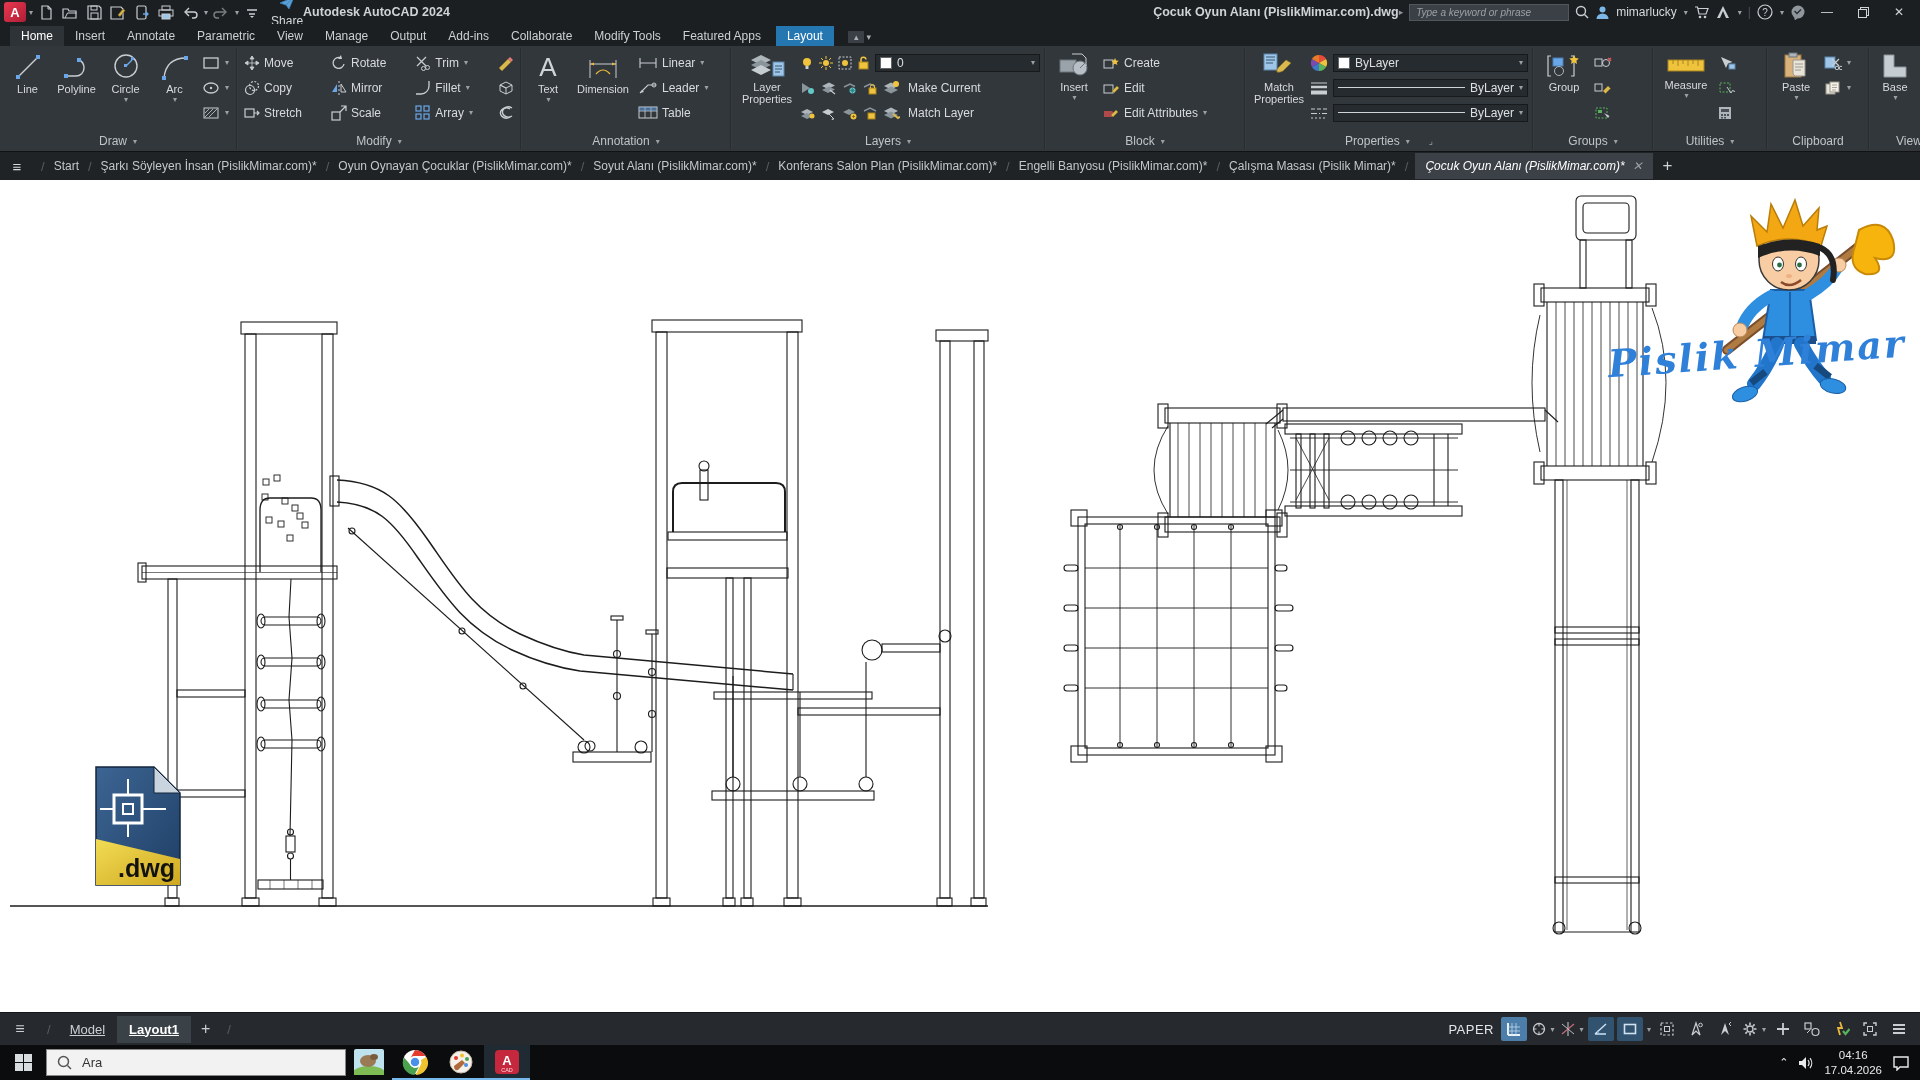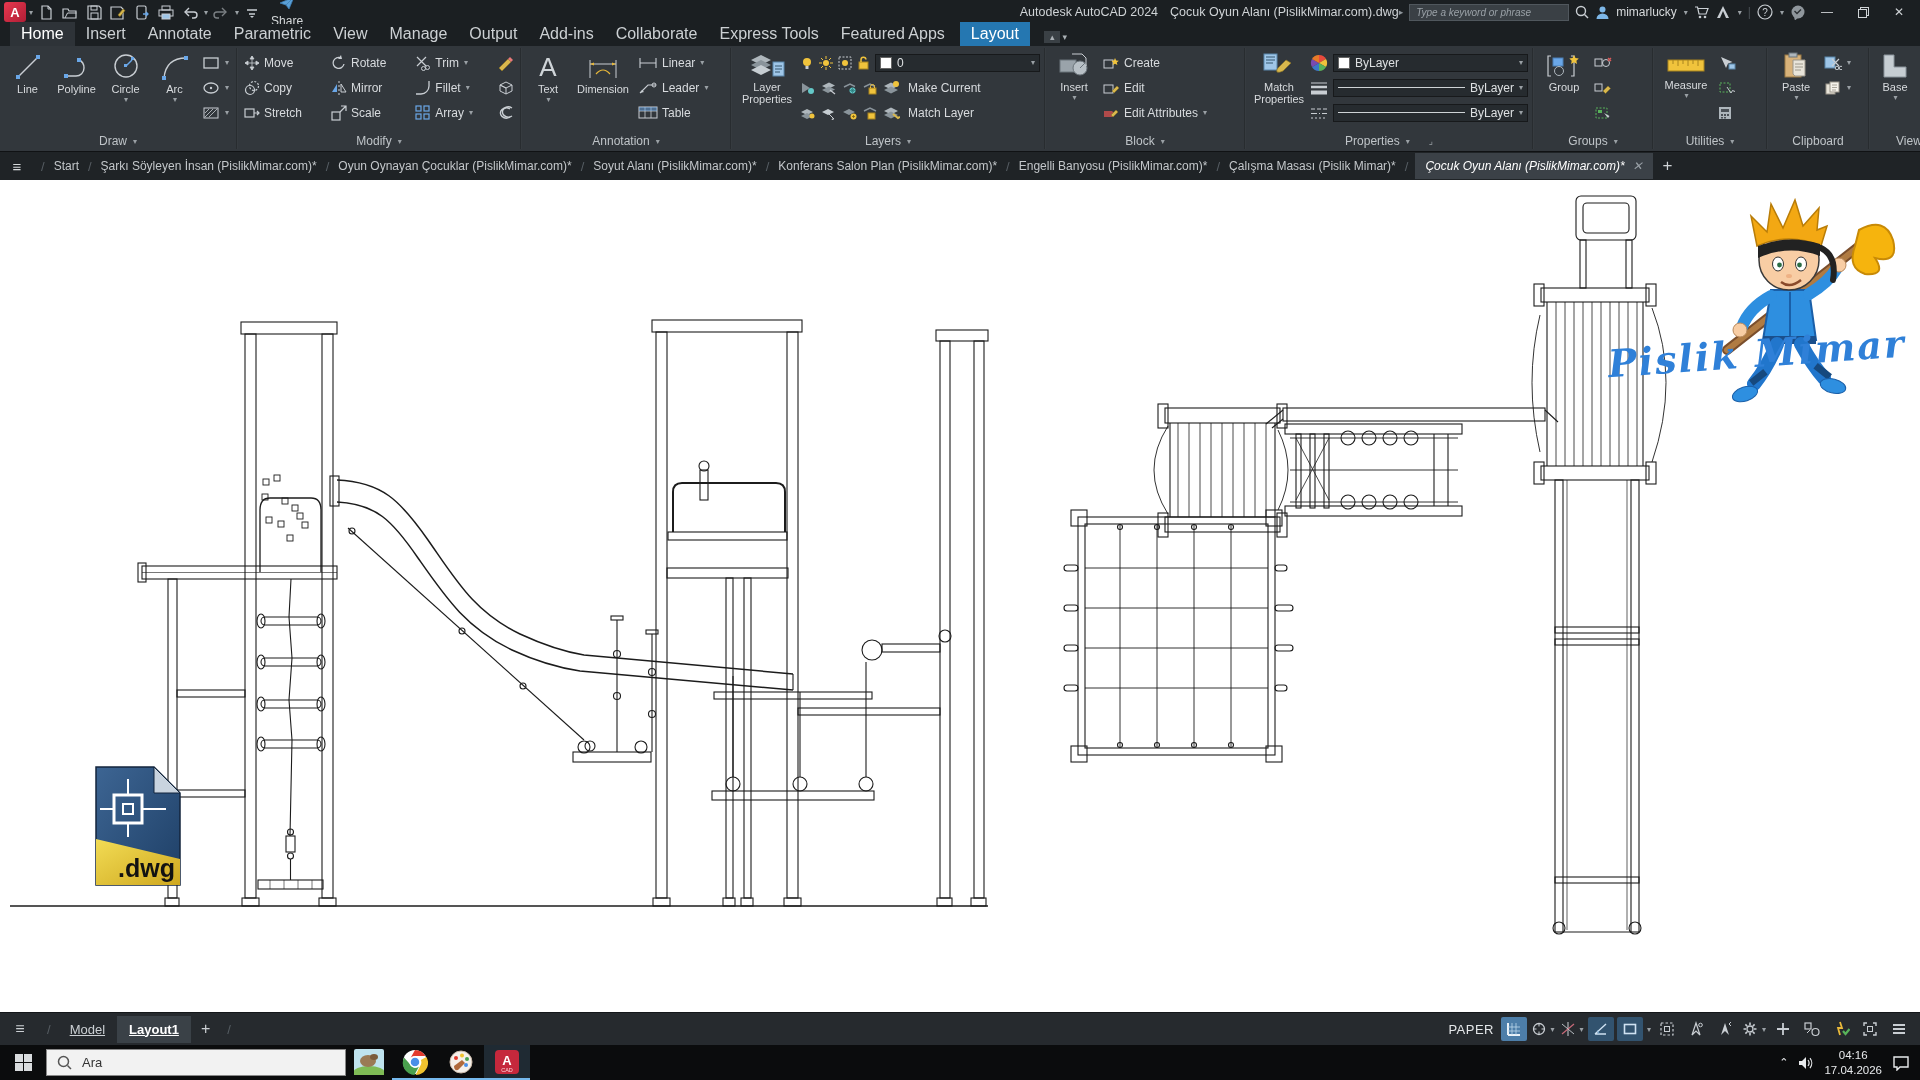--- a/index.html
+++ b/index.html
@@ -14,28 +14,28 @@
   html,body{width:1920px;height:1080px;overflow:hidden;background:#000;}
   .page{width:1920px;height:1080px;display:flex;flex-direction:column;}
 
   
   .titlebar{height:24px;background:var(--tb);display:flex;align-items:center;color:var(--tbtext);font-size:12px;flex:0 0 auto;}
   .qat{display:flex;align-items:center;gap:2px;padding-left:4px;}
   .alogo{width:22px;height:20px;background:linear-gradient(135deg,#e8384f,#b01e36);border-radius:3px;color:#fff;font-weight:bold;font-size:13px;display:flex;align-items:center;justify-content:center;}
   .qbtn{width:22px;height:20px;display:flex;align-items:center;justify-content:center;}
   .car{font-size:8px;color:#9aa0a5;margin-left:1px;}
   .share{display:flex;align-items:center;gap:4px;margin-left:6px;flex-direction:column;}
-  .title-center{flex:1;display:flex;justify-content:flex-end;gap:12px;white-space:nowrap;font-size:12.5px;color:#cfd3d6;}
+  .title-center{flex:1;display:flex;justify-content:space-between;gap:12px;white-space:nowrap;font-size:12.5px;color:#cfd3d6;font-weight:bold;}
   .title-right{display:flex;align-items:center;gap:6px;padding-right:6px;}
   .searchbox{width:160px;height:17px;background:#3a4045;border:1px solid #50575d;color:#9aa1a7;font-style:italic;font-size:10px;display:flex;align-items:center;padding:0 6px;}
   .winbtn{width:30px;height:22px;display:flex;align-items:center;justify-content:center;color:#cfd3d6;font-size:12px;}
 
   
   .ribtabs{height:22px;background:var(--tb);display:flex;align-items:flex-end;padding-left:10px;gap:0;flex:0 0 auto;}
-  .rtab{padding:3px 11px;font-size:16px;color:#ccd0d3;}
+  .rtab{padding:3px 11px;font-size:12px;color:#ccd0d3;}
   .rtab.active{background:#2e3338;color:#fff;}
   .rtab.layout{background:var(--blue);color:#fff;margin-left:4px;}
   .ribmin{display:flex;align-items:center;margin-left:14px;gap:2px;color:#aab0b5;font-size:9px;padding-bottom:3px;}
 
   
   .ribbon{height:106px;background:var(--rib);display:flex;flex:0 0 auto;border-bottom:1px solid #101214;}
   .rp{display:flex;flex-direction:column;min-width:0;}
   .rp-body{flex:1;display:flex;align-items:flex-start;padding:4px 4px 0 4px;gap:2px;}
   .rp-label{height:20px;display:flex;align-items:center;justify-content:center;gap:5px;font-size:12px;color:var(--footer);}
   .rp-sep{width:2px;background:linear-gradient(90deg,#212528,#3d4247);margin:2px 0;}
@@ -219,21 +219,21 @@
   <div class="ribtabs">
     <div class="rtab active">Home</div>
     <div class="rtab">Insert</div>
     <div class="rtab">Annotate</div>
     <div class="rtab">Parametric</div>
     <div class="rtab">View</div>
     <div class="rtab">Manage</div>
     <div class="rtab">Output</div>
     <div class="rtab">Add-ins</div>
     <div class="rtab">Collaborate</div>
-    <div class="rtab">Express Tools</div>
+    <div class="rtab">Modify Tools</div>
     <div class="rtab">Featured Apps</div>
     <div class="rtab layout">Layout</div>
     <div class="ribmin">
         <span style="background:#3a4045;padding:1px 6px;">▴</span>
         <span>▾</span>
       </div>
   </div>
 
   <div class="ribbon">
 

